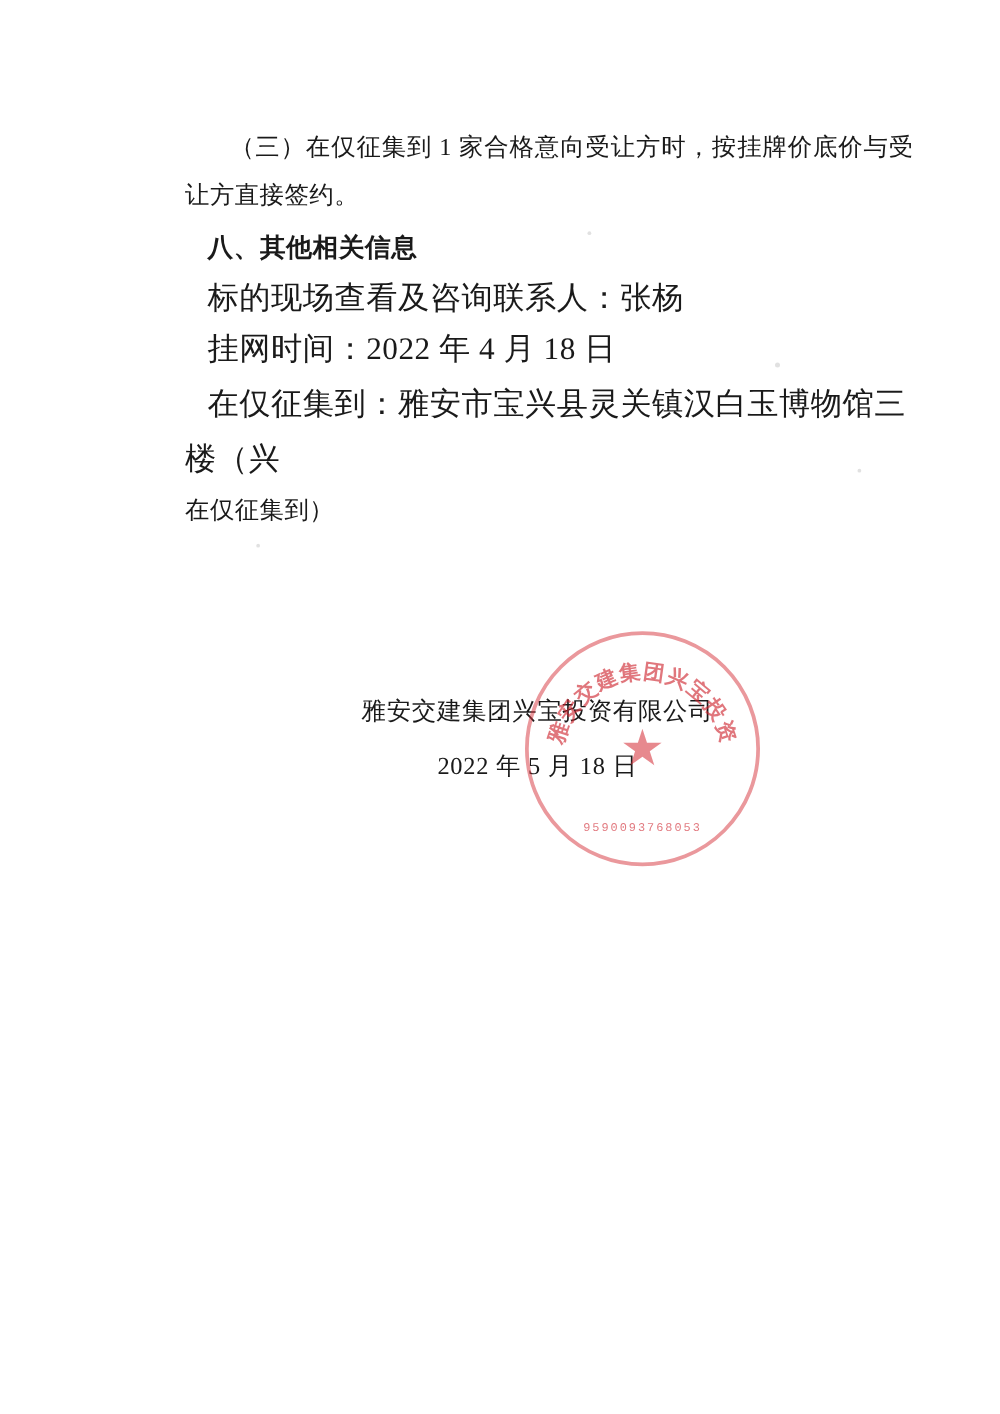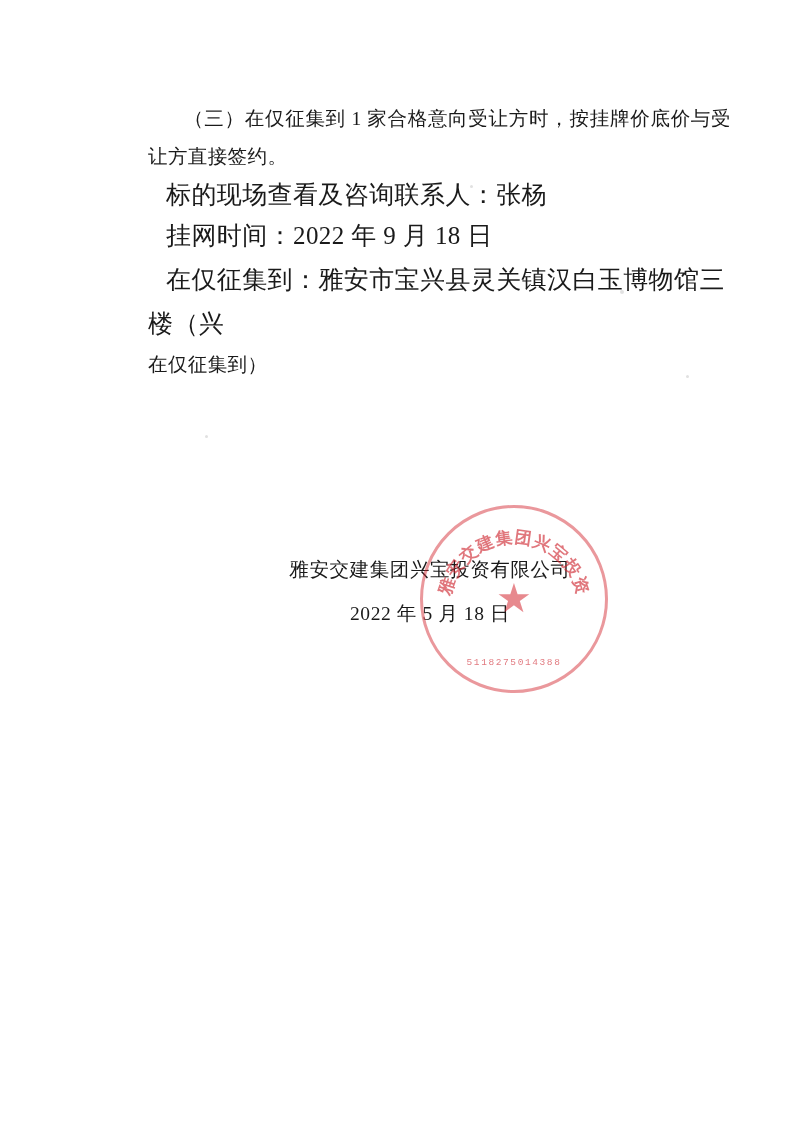--- a/index.html
+++ b/index.html
@@ -114,42 +114,43 @@
     border-radius: 50%;
   }
 </style>
 </head>
 <body>
 
 <div class="page">
 
   <p class="para indent2">（三）在仅征集到 1 家合格意向受让方时，按挂牌价底价与受让方直接签约。</p>
 
+  <h2 class="heading">八、其他相关信息</h2>
 
   <p class="line">标的现场查看及咨询联系人：张杨</p>
-  <p class="line sp">挂网时间：2022 年 9 月 18 日</p>
+  <p class="line sp">挂网时间：2022 年 4 月 18 日</p>
   <p class="line sp">在仅征集到：雅安市宝兴县灵关镇汉白玉博物馆三楼（兴</p>
   <p class="para">在仅征集到）</p>
 
   <div class="sign-block">
     <div class="sign-line">雅安交建集团兴宝投资有限公司</div>
     <div class="sign-line">2022 年 5 月 18 日</div>
   </div>
 
   <div class="stamp">
     <svg class="arc-text" viewBox="0 0 182 182">
       <defs>
         <path id="arcpath" d="M 26,100 A 65,65 0 0 1 156,100"></path>
       </defs>
       <text text-anchor="middle">
         <textPath href="#arcpath" startOffset="50%">雅安交建集团兴宝投资</textPath>
       </text>
     </svg>
     <div class="star">★</div>
-    <div class="code">5118275014388</div>
+    <div class="code">9590093768053</div>
   </div>
 
   <div class="speck" style="left:470px;top:185px;width:3px;height:3px;"></div>
   <div class="speck" style="left:620px;top:290px;width:4px;height:4px;"></div>
   <div class="speck" style="left:686px;top:375px;width:3px;height:3px;"></div>
   <div class="speck" style="left:205px;top:435px;width:3px;height:3px;"></div>
 
 </div>
 
 </body></html>

